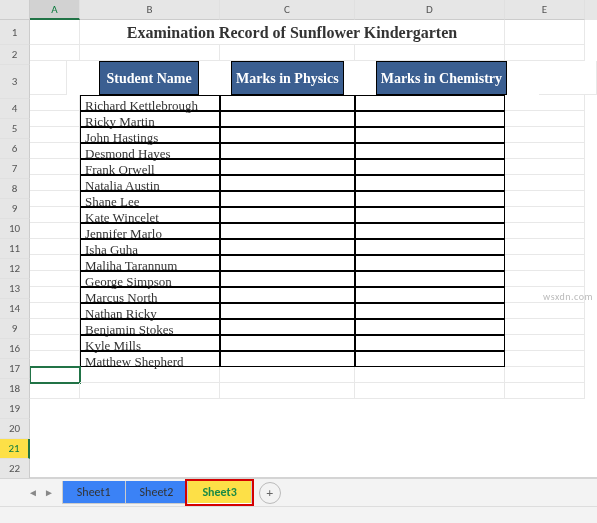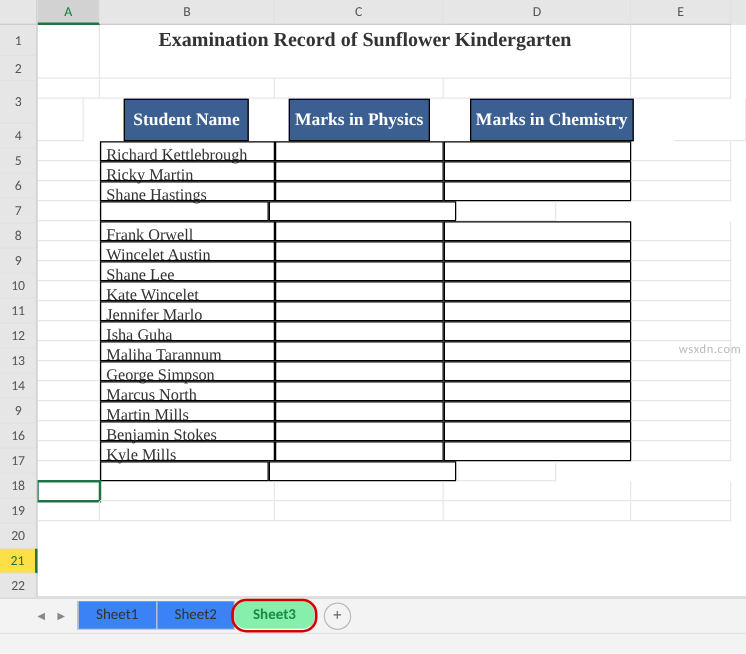--- a/index.html
+++ b/index.html
@@ -54,21 +54,21 @@
       border-bottom: 1px solid #ccc;
       background: #e6e6e6;
     }
     .col-hdr.selA { width: 50px; border-bottom: 2px solid #217346; background: #d2d2d2; color:#0c7a3e;}
     .col-hdr.cB { width: 140px; }
     .col-hdr.cC { width: 135px; }
     .col-hdr.cD { width: 150px; }
     .col-hdr.cE { width: 80px; }
     .grid-rows { position: relative; }
     .grid-row { display: flex; height: 16px; }
-    .grid-row.r1 { height: 43px; }
+    .grid-row.r1 { height: 25px; }
     .grid-row.r3 { height: 34px; gap: 32px; }
     .cell {
       border-right: 1px solid #e8e8e8;
       border-bottom: 1px solid #e8e8e8;
       padding: 0 4px;
       line-height: 20px;
       font-size: 13px;
       overflow: visible;
       white-space: nowrap;
     }
@@ -121,29 +121,28 @@
     .tab {
       padding: 4px 14px;
       font-size: 12px;
       background: #3b82f6;
       border: 1px solid #ccc;
       border-top: none;
       margin-right: -1px;
       cursor: pointer;
     }
     .tab.active {
-      background: #86efac;
+      background: #fde047;
       color: #1a8a46;
       font-weight: bold;
       border-bottom: 1px solid #fff;
       outline: 2px solid #d40000;
       outline-offset: 0px;
       z-index: 2;
       position: relative;
-      border-radius: 10px;
     }
     .add-tab {
       width: 22px; height: 22px;
       border: 1px solid #bbb;
       border-radius: 50%;
       display: flex;
       align-items: center;
       justify-content: center;
       margin-left: 8px;
       font-size: 13px;
@@ -152,21 +151,21 @@
       cursor: pointer;
     }
     .status-bar {
       height: 17px;
       background: #f3f3f3;
       border-top: 1px solid #ddd;
     }
     .watermark {
       position: absolute;
       right: 4px;
-      top: 272px;
+      top: 290px;
       font-size: 10px;
       color: #bbb;
       writing-mode: horizontal-tb;
       transform: rotate(0deg);
       letter-spacing: 0.5px;
     }
   </style>
 </head>
 <body>
 
@@ -236,41 +235,42 @@
         </div>
         <div class="grid-row">
           <div class="cell cA"></div>
           <div class="cell cB data-cell">Ricky Martin</div>
           <div class="cell cC data-cell"></div>
           <div class="cell cD data-cell"></div>
           <div class="cell cE"></div>
         </div>
         <div class="grid-row">
           <div class="cell cA"></div>
-          <div class="cell cB data-cell">Shane Hastings</div>
-          <div class="cell cC data-cell"></div>
-          <div class="cell cD data-cell"></div>
-          <div class="cell cE"></div>
-        </div>
-        <div class="grid-row">
-          <div class="cell cA"></div>
+          <div class="cell cB data-cell">John Hastings</div>
+          <div class="cell cC data-cell"></div>
+          <div class="cell cD data-cell"></div>
+          <div class="cell cE"></div>
+        </div>
+        <div class="grid-row">
+          <div class="cell cA"></div>
+          <div class="cell cB data-cell">Desmond Hayes</div>
           <div class="cell cC data-cell"></div>
           <div class="cell cD data-cell"></div>
           <div class="cell cE"></div>
         </div>
         <div class="grid-row">
           <div class="cell cA"></div>
           <div class="cell cB data-cell">Frank Orwell</div>
           <div class="cell cC data-cell"></div>
           <div class="cell cD data-cell"></div>
           <div class="cell cE"></div>
         </div>
         <div class="grid-row">
           <div class="cell cA"></div>
-          <div class="cell cB data-cell">Wincelet Austin</div>
+          <div class="cell cB data-cell">Natalia Austin</div>
           <div class="cell cC data-cell"></div>
           <div class="cell cD data-cell"></div>
           <div class="cell cE"></div>
         </div>
         <div class="grid-row">
           <div class="cell cA"></div>
           <div class="cell cB data-cell">Shane Lee</div>
           <div class="cell cC data-cell"></div>
           <div class="cell cD data-cell"></div>
           <div class="cell cE"></div>
@@ -312,41 +312,42 @@
         </div>
         <div class="grid-row">
           <div class="cell cA"></div>
           <div class="cell cB data-cell">Marcus North</div>
           <div class="cell cC data-cell"></div>
           <div class="cell cD data-cell"></div>
           <div class="cell cE"></div>
         </div>
         <div class="grid-row">
           <div class="cell cA"></div>
-          <div class="cell cB data-cell">Martin Mills</div>
+          <div class="cell cB data-cell">Nathan Ricky</div>
           <div class="cell cC data-cell"></div>
           <div class="cell cD data-cell"></div>
           <div class="cell cE"></div>
         </div>
         <div class="grid-row">
           <div class="cell cA"></div>
           <div class="cell cB data-cell">Benjamin Stokes</div>
           <div class="cell cC data-cell"></div>
           <div class="cell cD data-cell"></div>
           <div class="cell cE"></div>
         </div>
         <div class="grid-row">
           <div class="cell cA"></div>
           <div class="cell cB data-cell">Kyle Mills</div>
           <div class="cell cC data-cell"></div>
           <div class="cell cD data-cell"></div>
           <div class="cell cE"></div>
         </div>
         <div class="grid-row">
           <div class="cell cA"></div>
+          <div class="cell cB data-cell">Matthew Shepherd</div>
           <div class="cell cC data-cell"></div>
           <div class="cell cD data-cell"></div>
           <div class="cell cE"></div>
         </div>
         <div class="grid-row">
           <div class="cell cA cursor-cell"></div>
           <div class="cell cB"></div>
           <div class="cell cC"></div>
           <div class="cell cD"></div>
           <div class="cell cE"></div>

